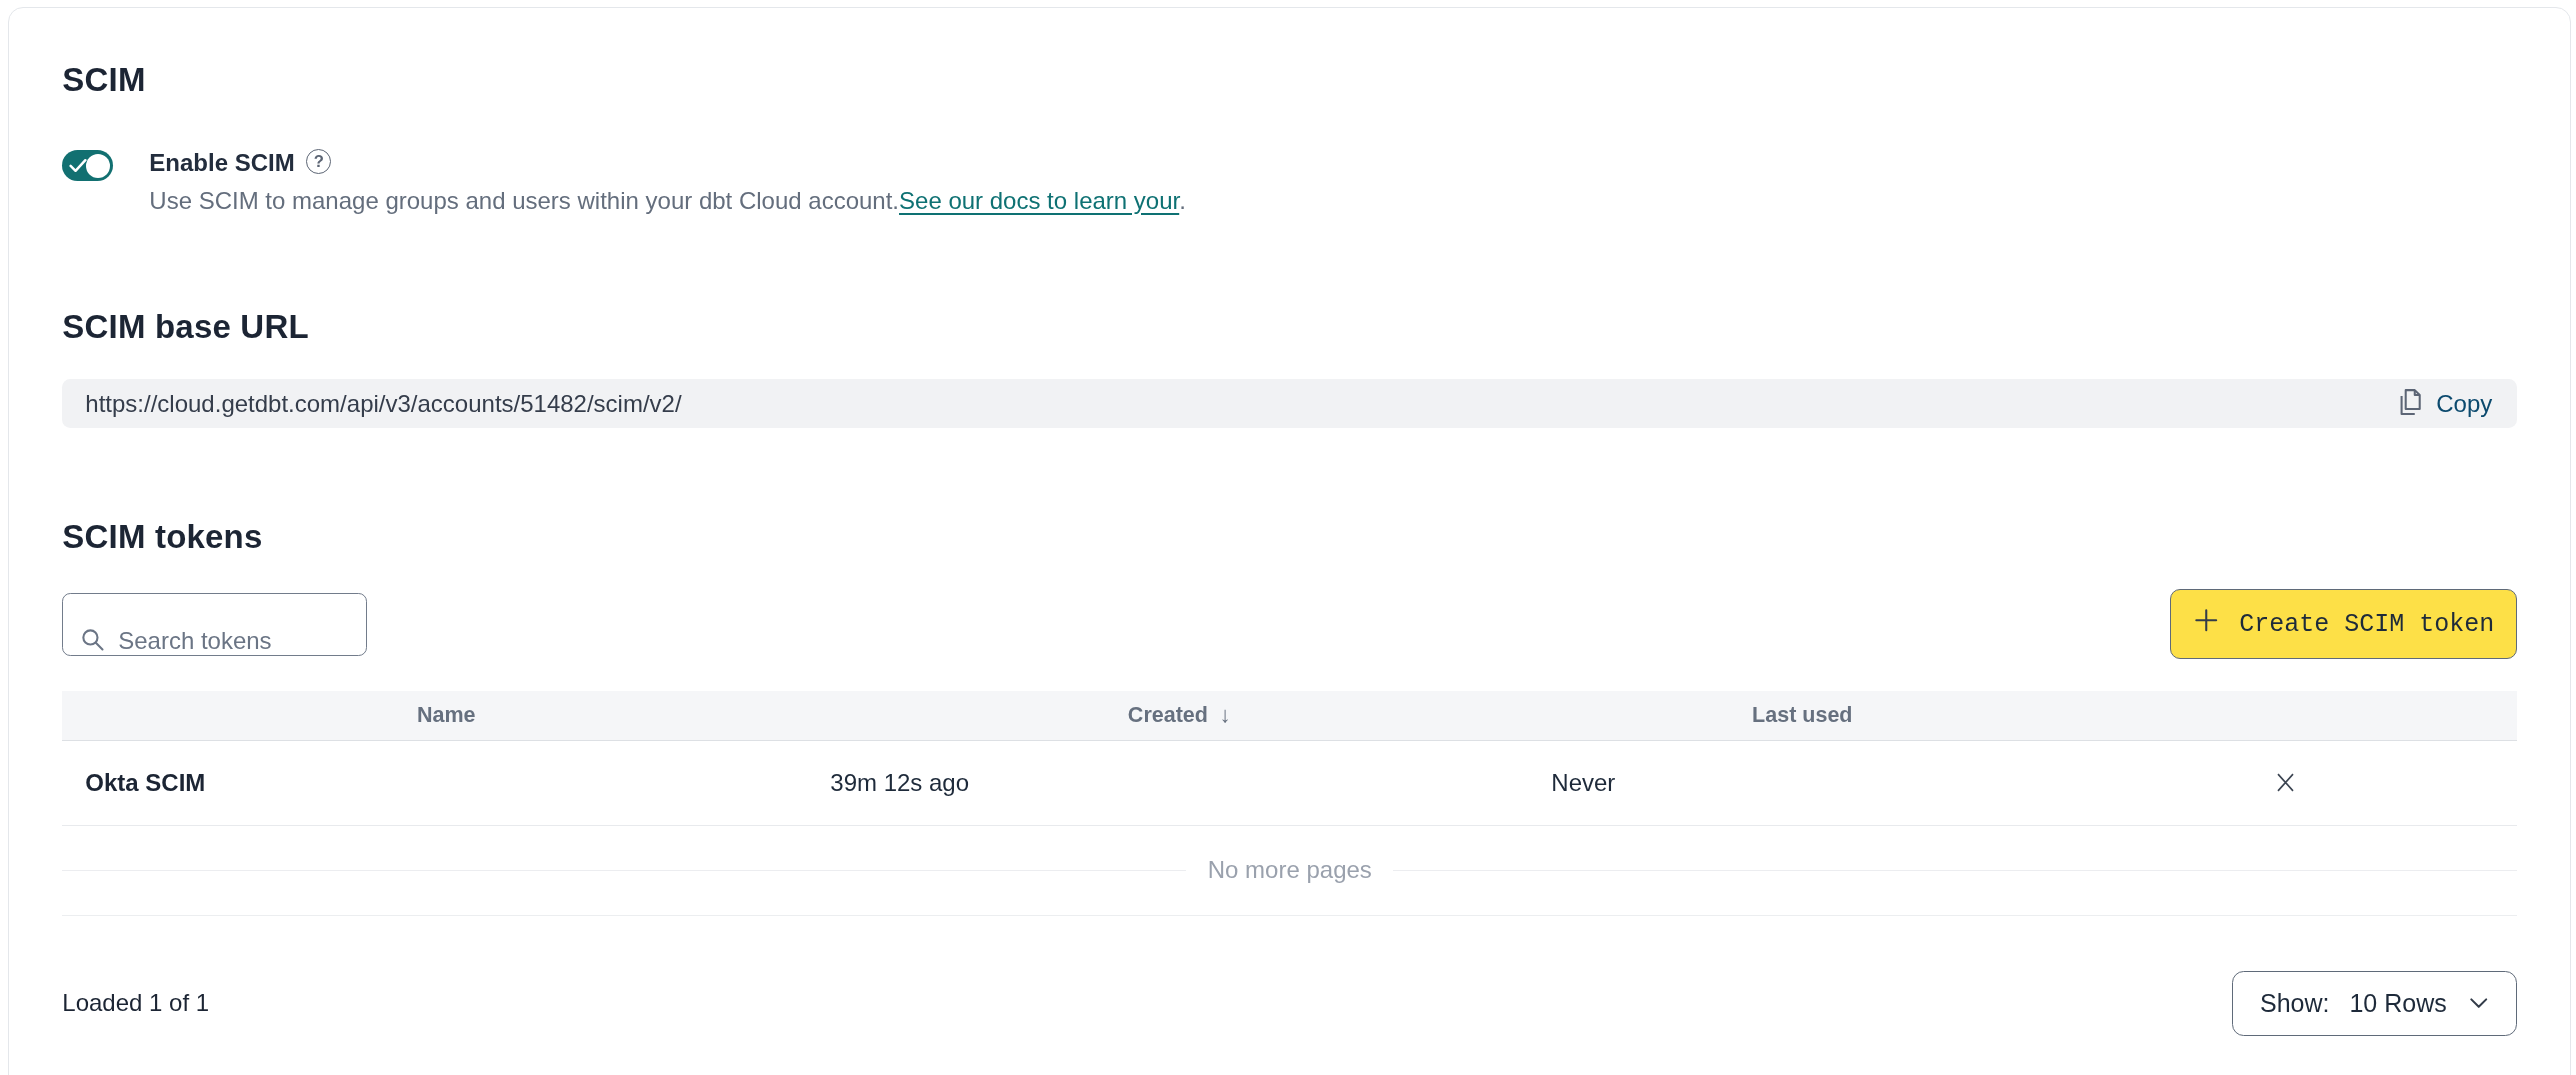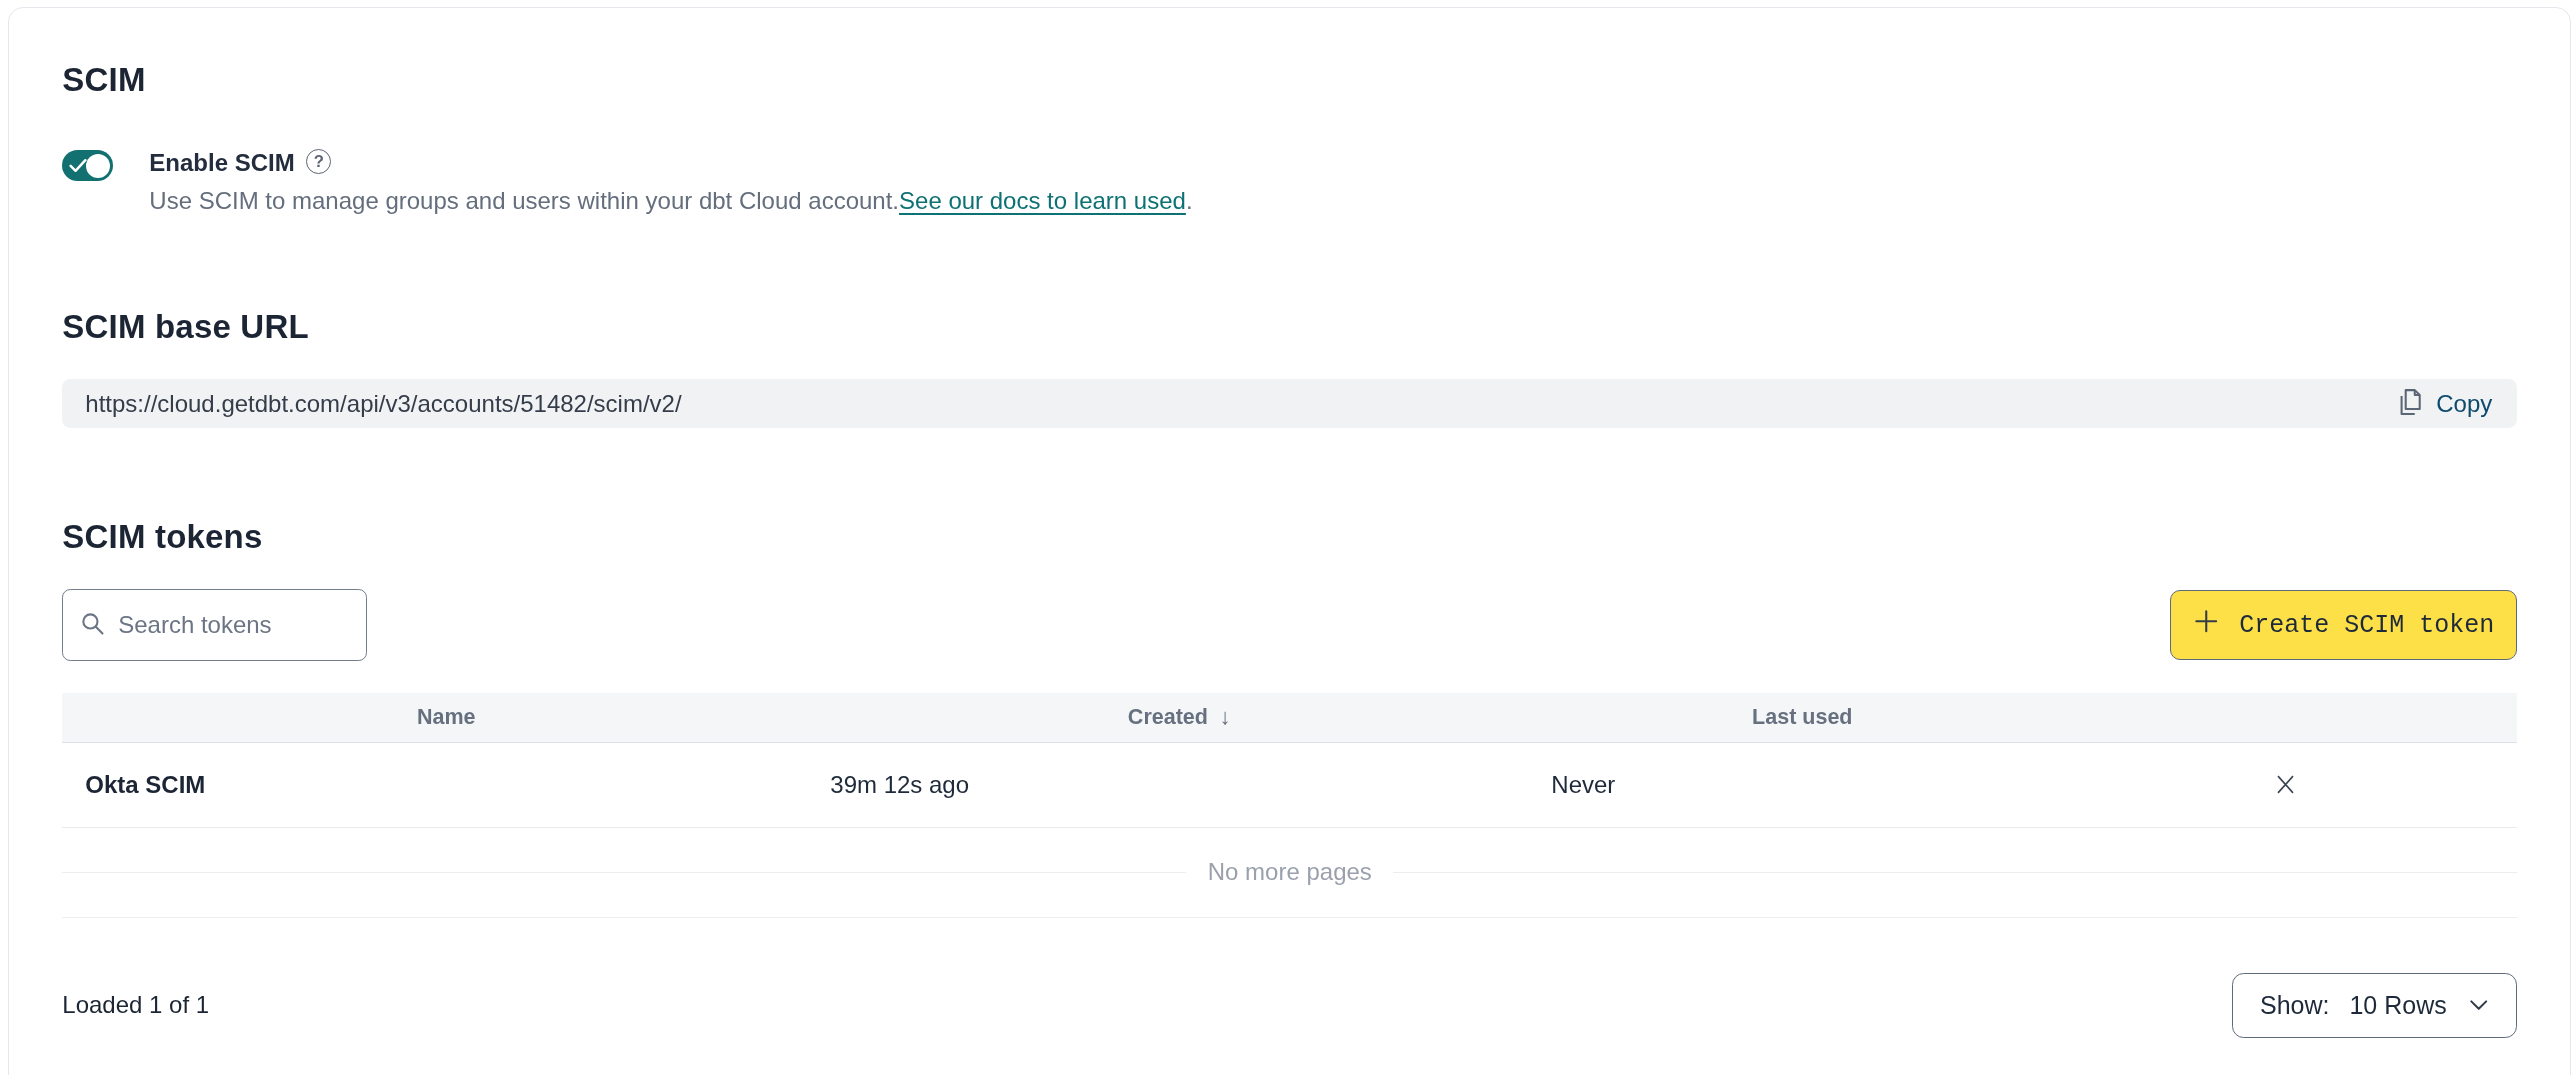--- a/index.html
+++ b/index.html
@@ -78,24 +78,24 @@
   }
   .copy-label { font-size: 24px; color: #0c4a6e; }
 
   
   .h-tokens { margin-top: 90px; }
   .toolbar {
     margin-top: 33px;
     display: flex; align-items: center; justify-content: space-between;
   }
   .search-box {
-    width: 305px; height: 72px;
+    width: 305px; height: 63px;
     border: 1.7px solid #727c8b;
     border-radius: 8.3px;
-    display: flex; align-items: center;
+    display: flex; align-items: flex-end;
     padding: 0 16.6px;
     background: #fff;
   }
   .search-box input {
     border: none; outline: none;
     font-family: inherit;
     font-size: 24px;
     color: #353d4b;
     margin-left: 13.3px;
     width: 100%;
@@ -194,21 +194,21 @@
             </svg>
         </span>
         <span class="knob"></span>
       </div>
       <div class="enable-text">
         <div class="enable-label-line">
           <span class="enable-label">Enable SCIM</span>
           <span class="help-icon">?</span>
         </div>
         <div class="enable-desc">
-          <span>Use SCIM to manage groups and users within your dbt Cloud account.</span><a>See our docs to learn used</a><span>.</span>
+          <span>Use SCIM to manage groups and users within your dbt Cloud account.</span><a>See our docs to learn your</a><span>.</span>
         </div>
       </div>
     </div>
 
     <h1 class="section-title h-base">SCIM base URL</h1>
 
     <div class="url-bar">
       <span class="url-text">https://cloud.getdbt.com/api/v3/accounts/51482/scim/v2/</span>
       <span class="copy-btn">
         <span>

